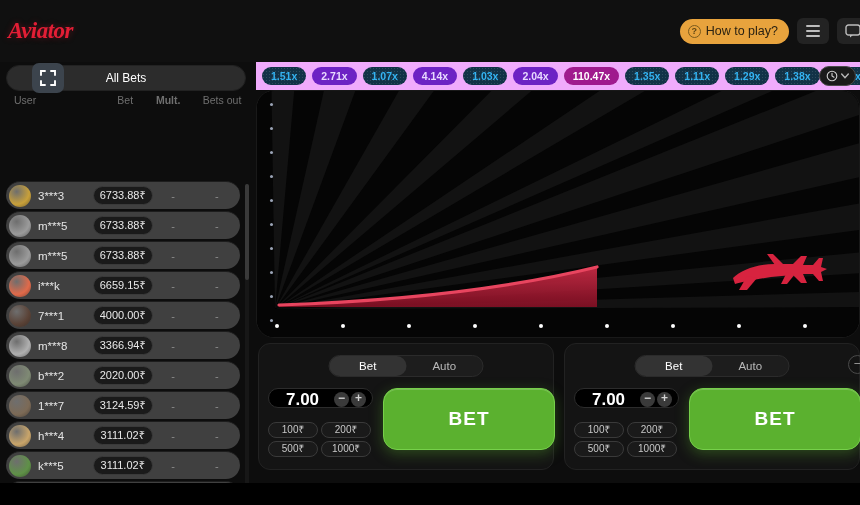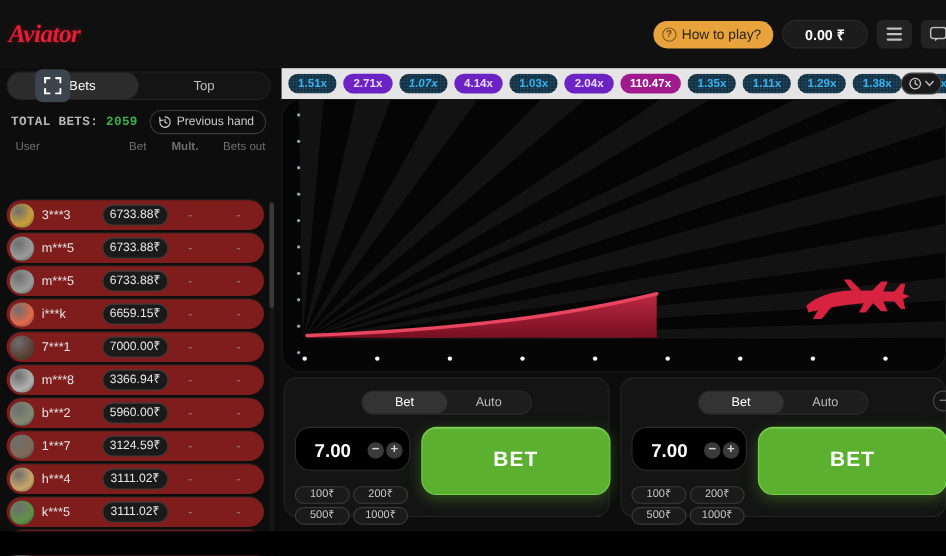--- a/index.html
+++ b/index.html
@@ -100,21 +100,21 @@
   .cols .c-bet  { width: 64px; text-align: center; }
   .cols .c-mult { width: 44px; text-align: left; font-weight: bold; }
   .cols .c-cash { width: 50px; text-align: center; }
 
   .bet-list {
     position: absolute; left: 0; top: 119px; width: 252px; height: 363px;
     overflow: hidden;
   }
   .bet-row {
     position: relative; margin: 0 12px 2px 6px; height: 28px;
-    background: #7f1d1d; border-radius: 14px;
+    background: #404040; border-radius: 14px;
     display: flex; align-items: center;
     border-top: 1px solid #1d1d1d;
   }
   .avatar {
     width: 22px; height: 22px; border-radius: 50%; margin-left: 3px;
     flex: none; background: #4a4a4a; overflow: hidden;
     position: relative;
   }
   .avatar i {
     position: absolute; inset: 0; display: block;
@@ -133,21 +133,21 @@
     background: #171717; border-radius: 2px;
   }
   .scrollbar .thumb {
     position: absolute; top: 0; left: 0; width: 4px; height: 96px;
     background: #3a3a3a; border-radius: 2px;
   }
 
   
   .history {
     position: absolute; left: 256px; top: 62px; width: 604px; height: 28px;
-    background: #e5e5e5; display: flex; align-items: center; gap: 6px;
+    background: #f0abfc; display: flex; align-items: center; gap: 6px;
     padding-left: 6px; overflow: hidden;
   }
   .pill {
     height: 18px; border-radius: 9px; padding: 0 9px;
     font-size: 10.5px; font-weight: bold; line-height: 18px;
     flex: none; white-space: nowrap;
     background-image: radial-gradient(rgba(255,255,255,0.13) 0.6px, transparent 0.6px);
     background-size: 3px 3px;
   }
   .hist-btn {
@@ -204,21 +204,21 @@
   .panel-toggle div {
     flex: 1; text-align: center; font-size: 11.5px; line-height: 20px;
     color: #b9b9b9; border-radius: 10px;
   }
   .panel-toggle div.active { background: #333; color: #fff; }
   .panel-body {
     position: absolute; left: 9px; top: 44px; display: flex; gap: 10px;
   }
   .amount-col { width: 105px; }
   .amount-box {
-    height: 40px; border-radius: 14px; background: #000;
+    height: 20px; border-radius: 14px; background: #000;
     border: 1px solid #2c2c2c; display: flex; align-items: center;
     padding: 3px 6px 0 0;
   }
   .amount-val {
     flex: 1; text-align: center; color: #fff;
     font-size: 17px; font-weight: bold; padding-left: 4px;
   }
   .step {
     width: 15px; height: 15px; border-radius: 50%; background: #3a3a3a;
     color: #d2d2d2; font-size: 12px; line-height: 13px; text-align: center;
@@ -254,60 +254,44 @@
 
 <div id="app">
 
   <div class="header">
     <div class="logo">Aviator</div>
     <div class="header-right">
       <div class="howto">
         <span class="q">?</span>
         <span>How to play?</span>
       </div>
-      <div class="balance">0.00 ₹</div>
       <div class="icon-btn">
         <span class="bar"></span>
         <span class="bar"></span>
         <span class="bar"></span>
       </div>
       <div class="chat-btn">
         <svg width="16" height="14" viewBox="0 0 16 14">
           <rect x="1" y="1" width="14" height="10" rx="2.5" fill="none" stroke="#bdbdbd" stroke-width="1.4"></rect>
           <path d="M5 11 L5 13.5 L8 11 Z" fill="#bdbdbd"></path>
         </svg>
       </div>
     </div>
   </div>
 
   <div class="left-panel">
     <div class="tabs">
       <div class="tab active">All Bets</div>
-      <div class="tab">Top</div>
       <div class="expand-icon">
         <svg width="16" height="16" viewBox="0 0 16 16">
           <path d="M1 5 L1 1 L5 1 M11 1 L15 1 L15 5 M15 11 L15 15 L11 15 M5 15 L1 15 L1 11" fill="none" stroke="#ffffff" stroke-width="1.9" stroke-linecap="round"></path>
         </svg>
       </div>
     </div>
 
-    <div class="totals">
-      <div class="totals-label">
-        <span>TOTAL BETS:</span>
-        <b>2059</b>
-      </div>
-      <div class="prev-hand">
-        <svg width="12" height="12" viewBox="0 0 14 14">
-          <path d="M7 1.5 A5.5 5.5 0 1 1 1.9 5" fill="none" stroke="#c9c9c9" stroke-width="1.3" stroke-linecap="round"></path>
-          <path d="M1.4 2 L1.7 5.3 L5 5" fill="none" stroke="#c9c9c9" stroke-width="1.3" stroke-linecap="round" stroke-linejoin="round"></path>
-          <path d="M7 4.2 L7 7 L9 8.2" fill="none" stroke="#c9c9c9" stroke-width="1.3" stroke-linecap="round"></path>
-        </svg>
-        <span>Previous hand</span>
-      </div>
-    </div>
 
     <div class="cols">
       <div class="c-user">User</div>
       <div class="c-bet">Bet</div>
       <div class="c-mult">Mult.</div>
       <div class="c-cash">Bets out</div>
     </div>
 
     <div class="bet-list" id="bet-list">
         <div class="bet-row">
@@ -344,39 +328,39 @@
           <div class="uname">i***k</div>
           <div class="bet-amt">6659.15₹</div>
           <div class="mult-cell">-</div>
           <div class="cash-cell">-</div>
         </div>
         <div class="bet-row">
           <div class="avatar">
             <i style="background:radial-gradient(circle at 35% 30%, #ffffff33, #5a4236 60%, #1a1a1a 140%)"></i>
           </div>
           <div class="uname">7***1</div>
-          <div class="bet-amt">7000.00₹</div>
+          <div class="bet-amt">4000.00₹</div>
           <div class="mult-cell">-</div>
           <div class="cash-cell">-</div>
         </div>
         <div class="bet-row">
           <div class="avatar">
             <i style="background:radial-gradient(circle at 35% 30%, #ffffff33, #b0b0b0 60%, #1a1a1a 140%)"></i>
           </div>
           <div class="uname">m***8</div>
           <div class="bet-amt">3366.94₹</div>
           <div class="mult-cell">-</div>
           <div class="cash-cell">-</div>
         </div>
         <div class="bet-row">
           <div class="avatar">
             <i style="background:radial-gradient(circle at 35% 30%, #ffffff33, #7f8a74 60%, #1a1a1a 140%)"></i>
           </div>
           <div class="uname">b***2</div>
-          <div class="bet-amt">5960.00₹</div>
+          <div class="bet-amt">2020.00₹</div>
           <div class="mult-cell">-</div>
           <div class="cash-cell">-</div>
         </div>
         <div class="bet-row">
           <div class="avatar">
             <i style="background:radial-gradient(circle at 35% 30%, #ffffff33, #7c6a56 60%, #1a1a1a 140%)"></i>
           </div>
           <div class="uname">1***7</div>
           <div class="bet-amt">3124.59₹</div>
           <div class="mult-cell">-</div>
@@ -412,21 +396,21 @@
       </div>
     <div class="scrollbar">
       <div class="thumb"></div>
     </div>
   </div>
 
   <div class="history" id="history-bar">
 
   <div class="pill" style="color: rgb(52, 179, 241); background: radial-gradient(rgba(255, 255, 255, 0.12) 0.6px, transparent 0.6px) 0% 0% / 3px 3px rgb(18, 50, 71);">1.51x</div>
       <div class="pill" style="color: rgb(232, 217, 255); background: rgb(109, 34, 196);">2.71x</div>
-      <div class="pill" style="color: rgb(52, 179, 241); background: radial-gradient(rgba(255, 255, 255, 0.12) 0.6px, transparent 0.6px) 0% 0% / 3px 3px rgb(18, 50, 71); font-style: italic;">1.07x</div>
+      <div class="pill" style="color: rgb(52, 179, 241); background: radial-gradient(rgba(255, 255, 255, 0.12) 0.6px, transparent 0.6px) 0% 0% / 3px 3px rgb(18, 50, 71);">1.07x</div>
       <div class="pill" style="color: rgb(232, 217, 255); background: rgb(109, 34, 196);">4.14x</div>
       <div class="pill" style="color: rgb(52, 179, 241); background: radial-gradient(rgba(255, 255, 255, 0.12) 0.6px, transparent 0.6px) 0% 0% / 3px 3px rgb(18, 50, 71);">1.03x</div>
       <div class="pill" style="color: rgb(232, 217, 255); background: rgb(109, 34, 196);">2.04x</div>
       <div class="pill" style="color: rgb(255, 255, 255); background: rgb(160, 26, 142);">110.47x</div>
       <div class="pill" style="color: rgb(52, 179, 241); background: radial-gradient(rgba(255, 255, 255, 0.12) 0.6px, transparent 0.6px) 0% 0% / 3px 3px rgb(18, 50, 71);">1.35x</div>
       <div class="pill" style="color: rgb(52, 179, 241); background: radial-gradient(rgba(255, 255, 255, 0.12) 0.6px, transparent 0.6px) 0% 0% / 3px 3px rgb(18, 50, 71);">1.11x</div>
       <div class="pill" style="color: rgb(52, 179, 241); background: radial-gradient(rgba(255, 255, 255, 0.12) 0.6px, transparent 0.6px) 0% 0% / 3px 3px rgb(18, 50, 71);">1.29x</div>
       <div class="pill" style="color: rgb(52, 179, 241); background: radial-gradient(rgba(255, 255, 255, 0.12) 0.6px, transparent 0.6px) 0% 0% / 3px 3px rgb(18, 50, 71);">1.38x</div>
       <div class="pill" style="color: rgb(52, 179, 241); background: radial-gradient(rgba(255, 255, 255, 0.12) 0.6px, transparent 0.6px) 0% 0% / 3px 3px rgb(18, 50, 71);">1.06x</div>
       <div class="hist-btn">

